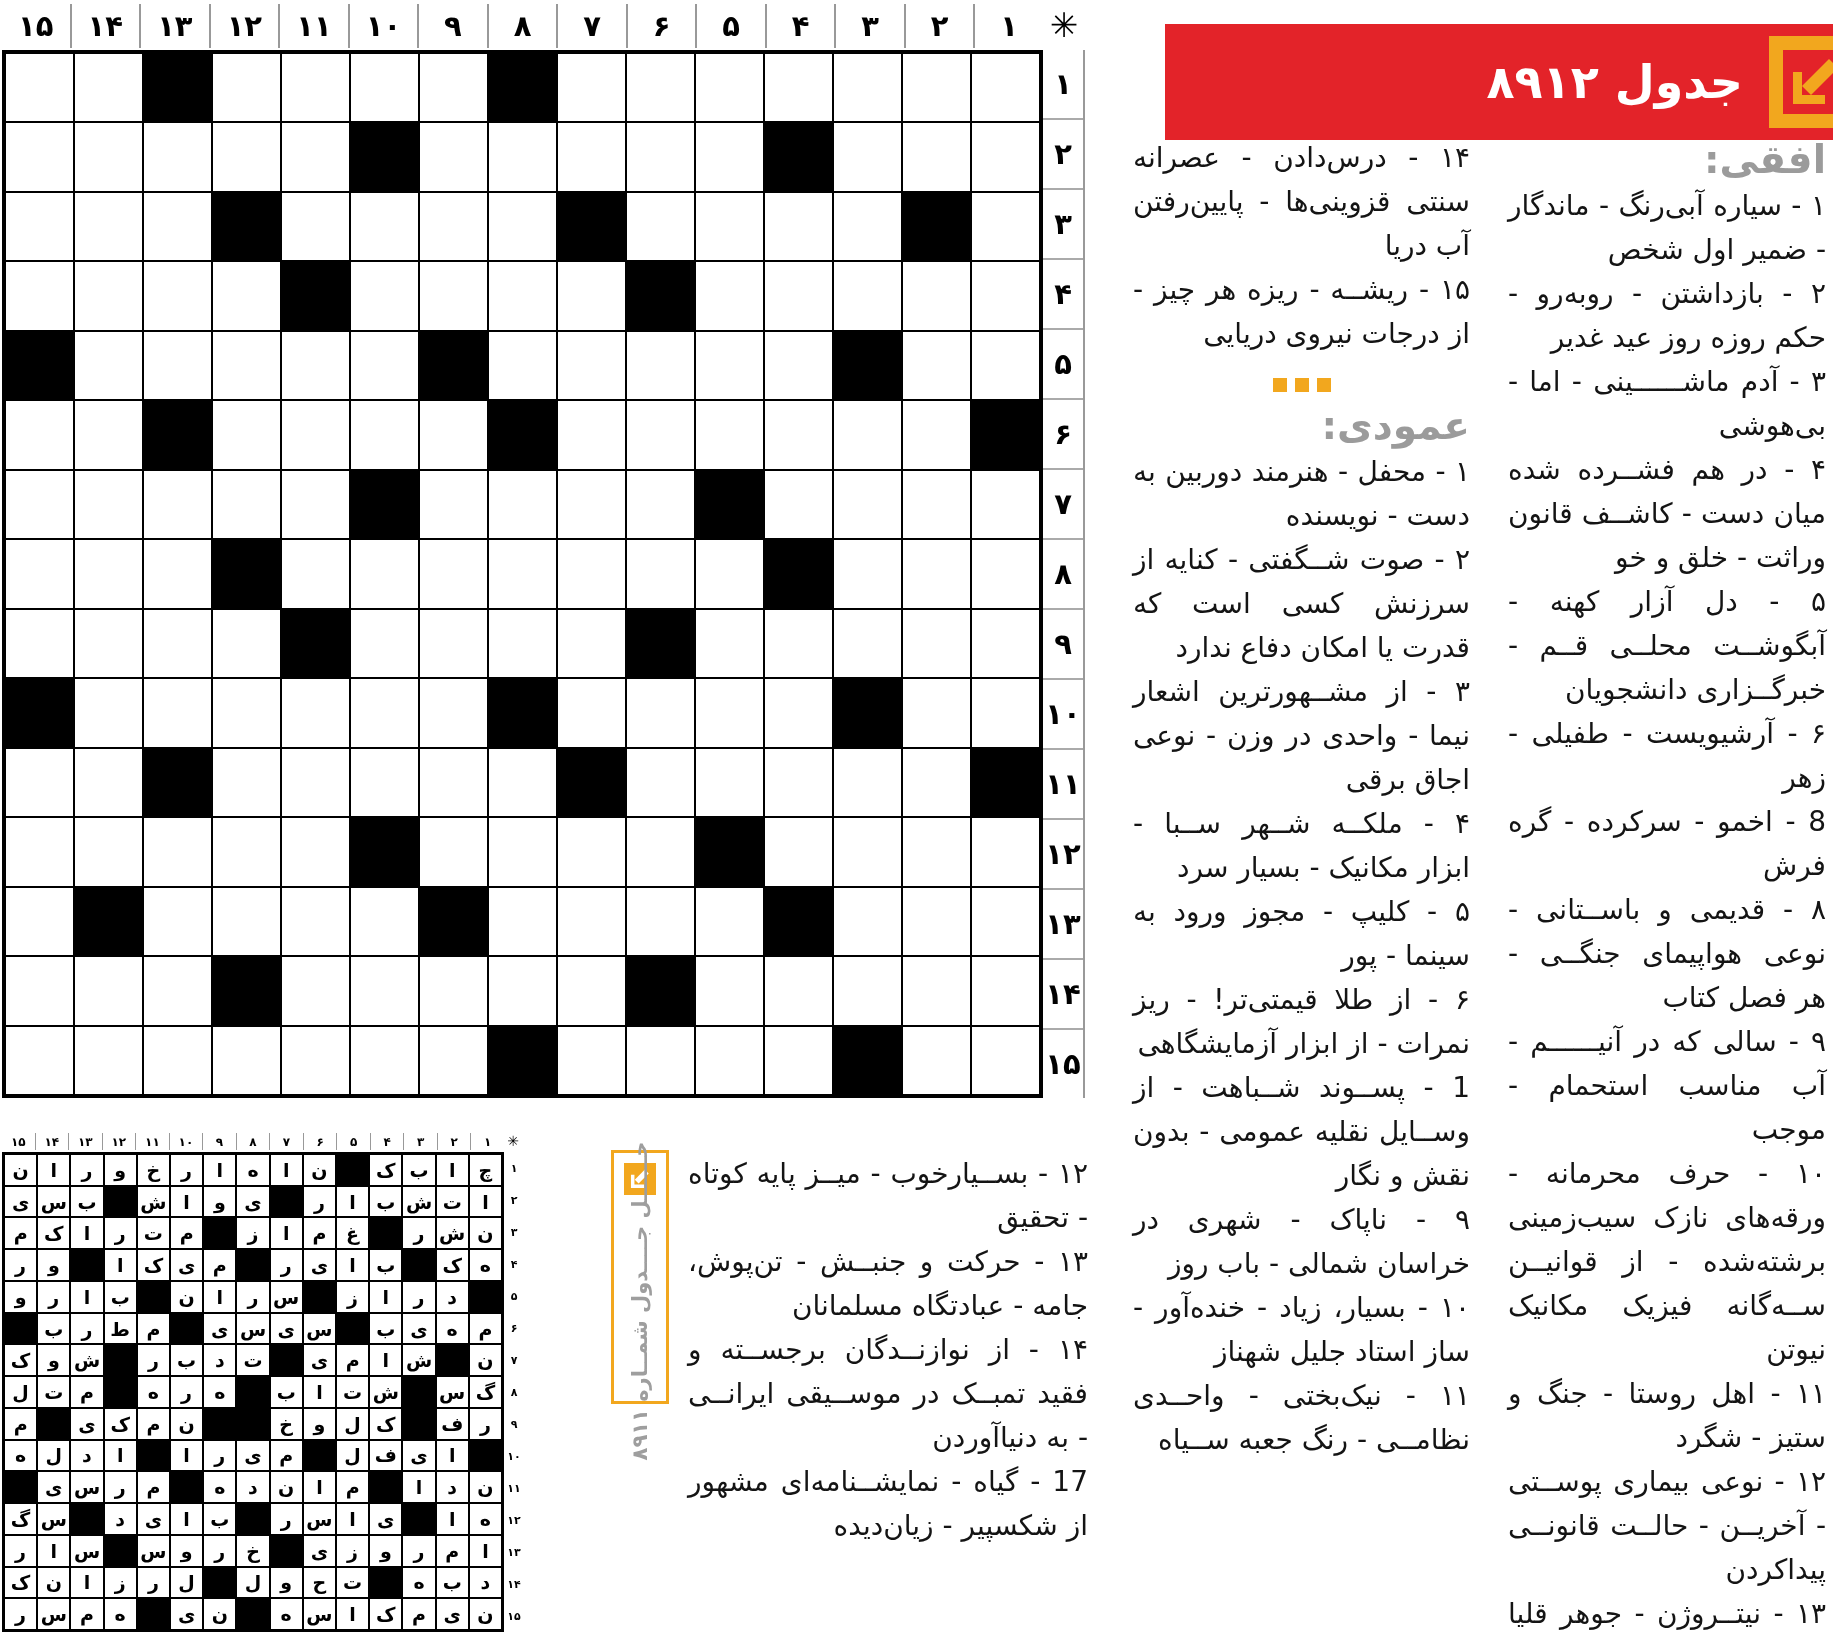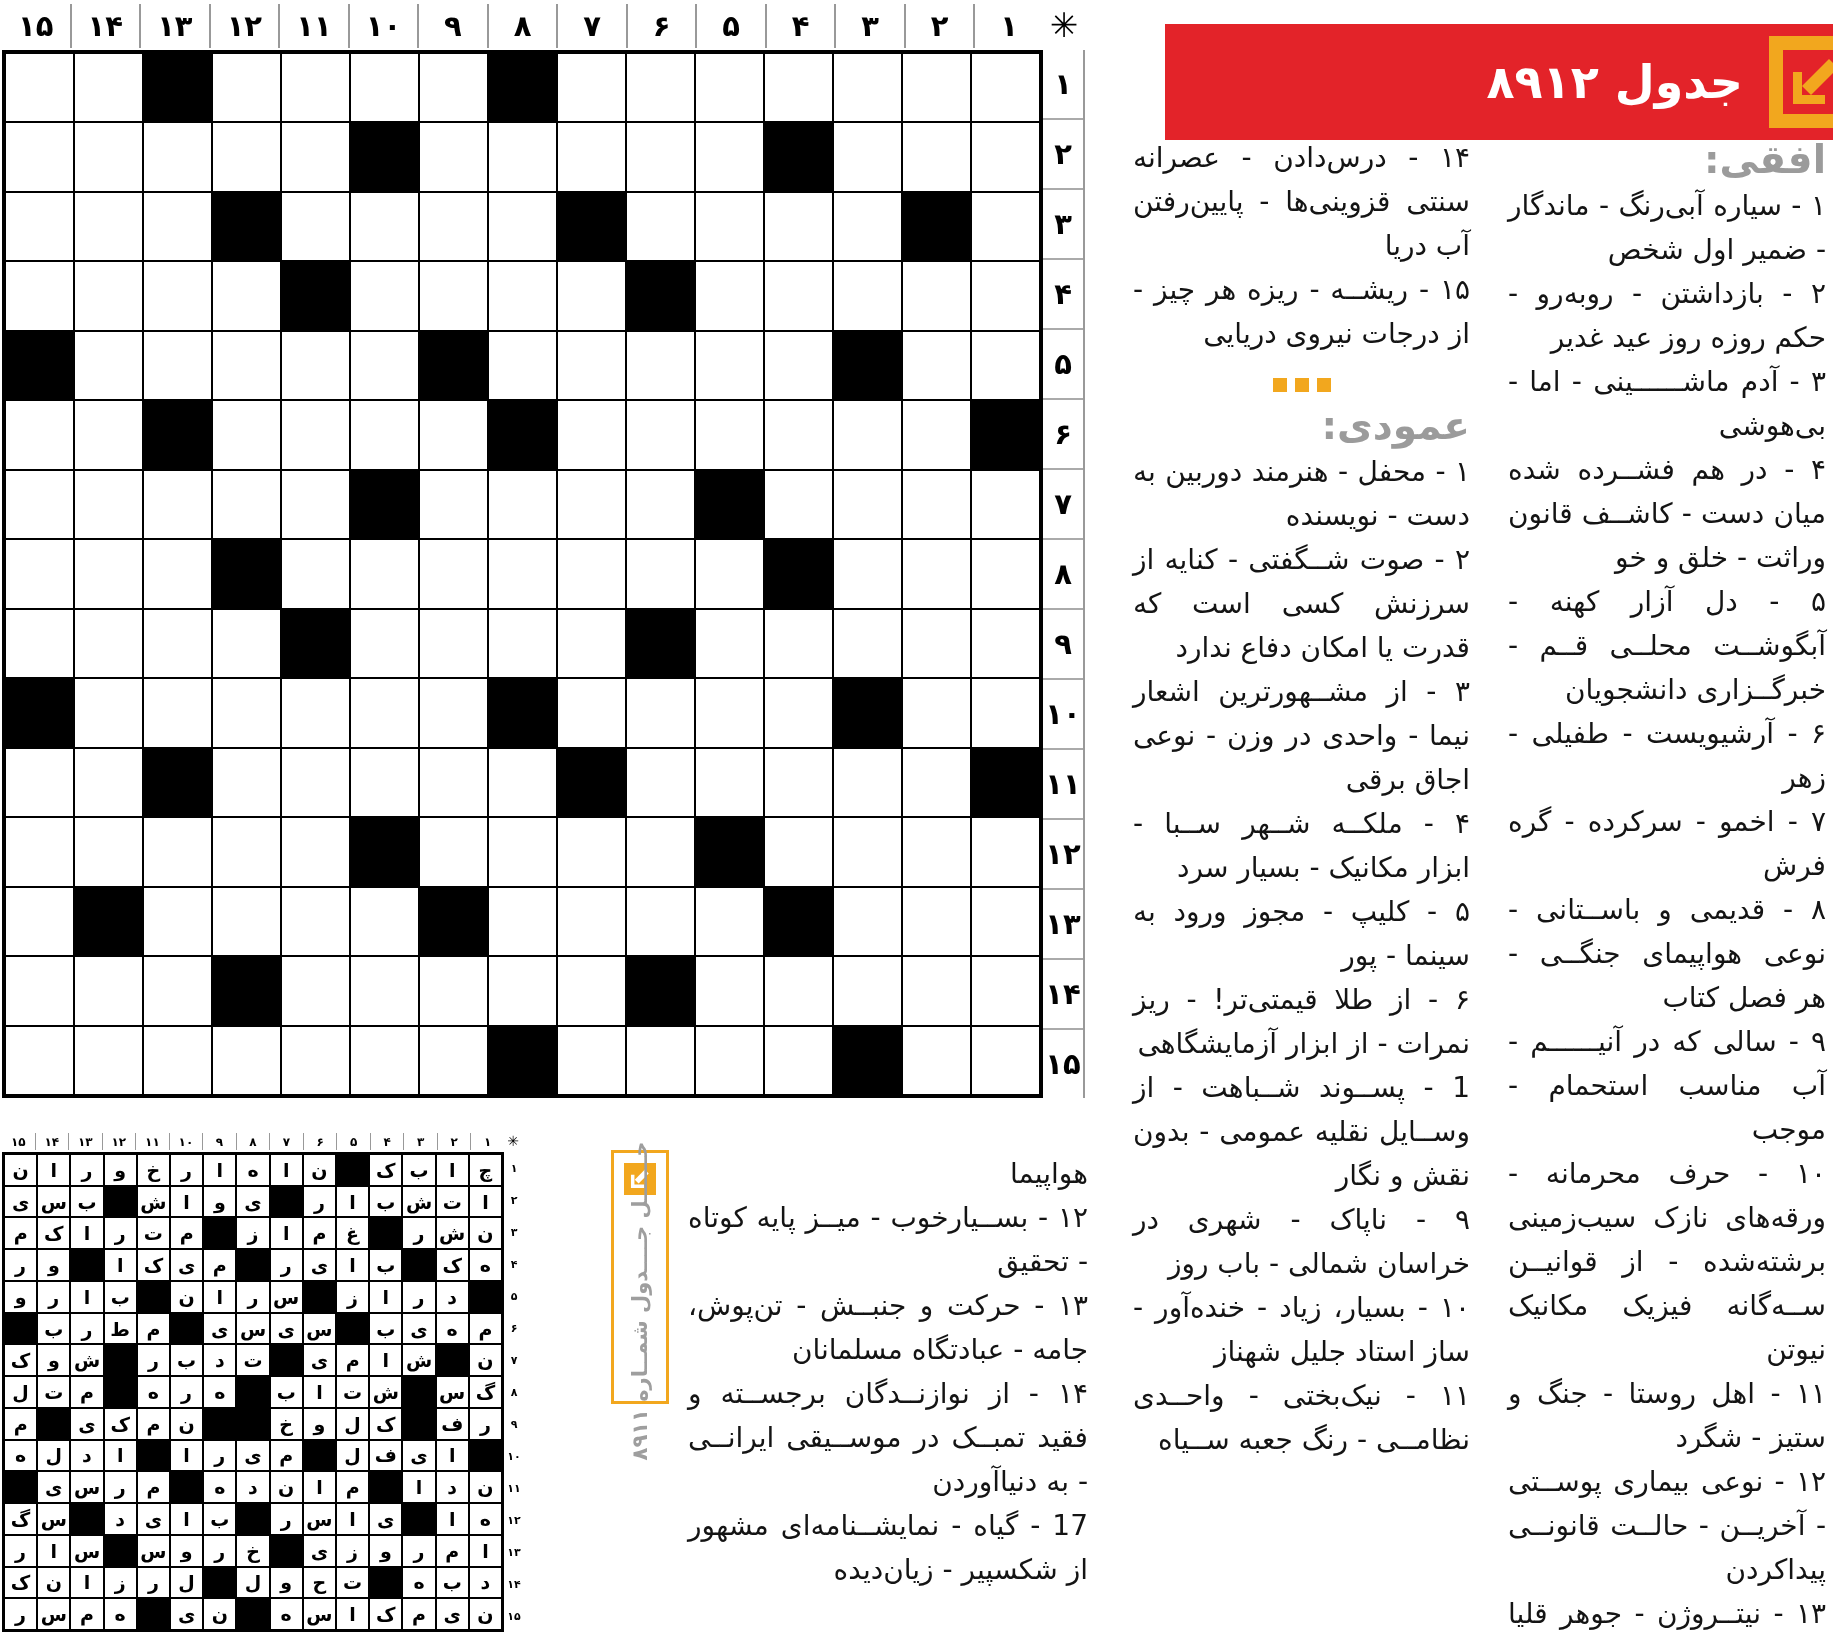--- a/index.html
+++ b/index.html
@@ -347,21 +347,21 @@
 
   <div class="clue-col col-across">
     <div class="sec-label">افقی:</div>
     <div>
         <div class="clue">۱ - سیاره آبی‌رنگ - ماندگار - ضمیر اول شخص</div>
         <div class="clue">۲ - بازداشتن - روبه‌رو - حکم روزه روز عید غدیر</div>
         <div class="clue">۳ - آدم ماشــــــینی - اما - بی‌هوشی</div>
         <div class="clue">۴ - در هم فشــرده شده میان دست - کاشــف قانون وراثت - خلق و خو</div>
         <div class="clue">۵ - دل آزار کهنه - آبگوشــت محلــی قــم - خبرگــزاری دانشجویان</div>
         <div class="clue">۶ - آرشیویست - طفیلی - زهر</div>
-        <div class="clue">۷ - اخمو - سرکرده - گره فرش</div>
+        <div class="clue">8 - اخمو - سرکرده - گره فرش</div>
         <div class="clue">۸ - قدیمی و باســتانی - نوعی هواپیمای جنگــی - هر فصل کتاب</div>
         <div class="clue">۹ - سالی که در آنیــــــم - آب مناسب استحمام - موجب</div>
         <div class="clue">۱۰ - حرف محرمانه - ورقه‌های نازک سیب‌زمینی برشته‌شده - از قوانیــن ســه‌گانه فیزیک مکانیک نیوتن</div>
         <div class="clue">۱۱ - اهل روستا - جنگ و ستیز - شگرد</div>
         <div class="clue">۱۲ - نوعی بیماری پوســتی - آخریــن - حالــت قانونــی پیداکردن</div>
         <div class="clue">۱۳ - نیتــروژن - جوهر قلیا - ورزش توپ و راکت</div>
       </div>
   </div>
 
   <div class="clue-col col-mid">
@@ -655,21 +655,20 @@
   <div class="ylabel">
     <svg class="minilogo" viewBox="0 0 92 92">
       <rect x="0" y="0" width="92" height="92" fill="#f2a71e"></rect>
       <path d="M20 34 h10 v28 h28 v10 h-38 z" fill="#ffffff"></path>
       <path d="M60 19 L71 30 L42 59 L31 48 Z" fill="#ffffff"></path>
     </svg>
     <div class="vtext">حــــــل جــــدول شمــاره ۸۹۱۱</div>
   </div>
 
   <div class="clue-col col-bottom">
-    <div class="lead-line">هواپیما</div>
     <div>
         <div class="clue">۱۲ - بســیارخوب - میــز پایه کوتاه - تحقیق</div>
         <div class="clue">۱۳ - حرکت و جنبــش - تن‌پوش، جامه - عبادتگاه مسلمانان</div>
         <div class="clue">۱۴ - از نوازنــدگان برجســته و فقید تمبــک در موســیقی ایرانــی - به دنیاآوردن</div>
         <div class="clue">17 - گیاه - نمایشــنامه‌ای مشهور از شکسپیر - زیان‌دیده</div>
       </div>
   </div>
 
 </div>
 

